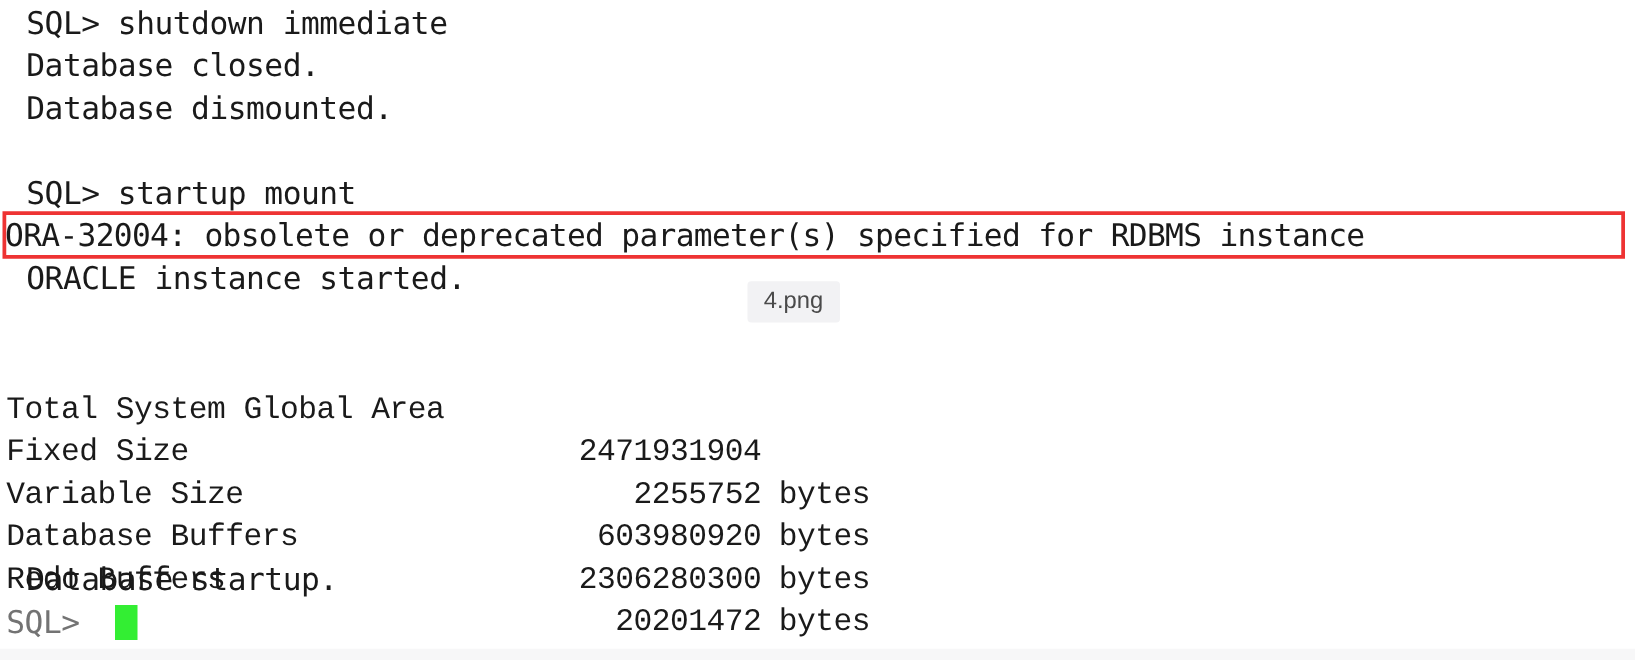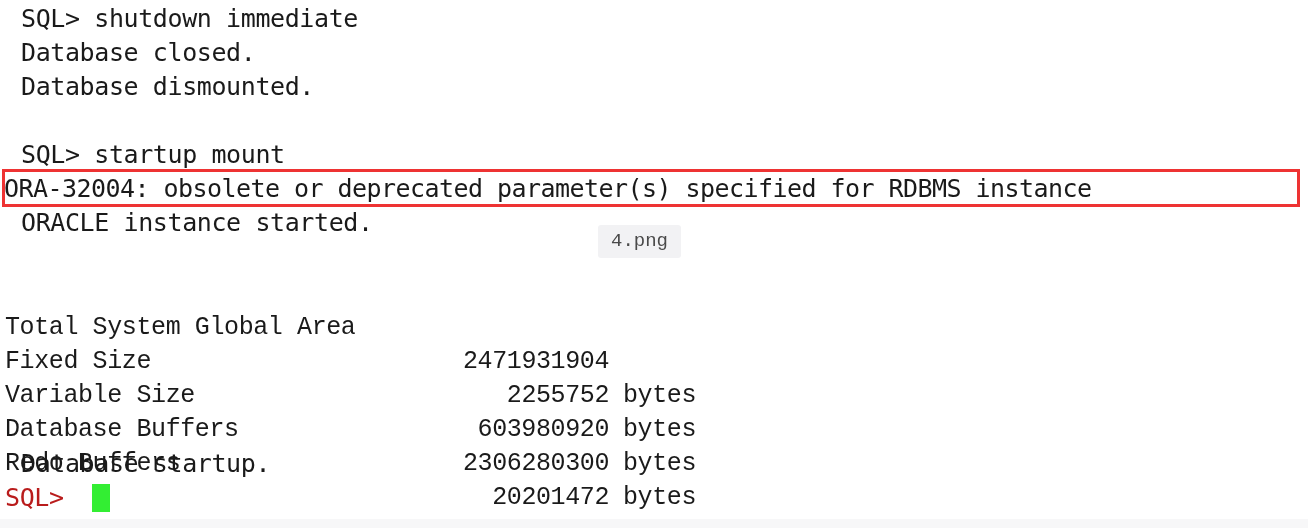--- a/index.html
+++ b/index.html
@@ -97,42 +97,42 @@
 
   
   #prompt-line {
     position: absolute;
     left: 5px;
     top: 481px;
     height: 34px;
     line-height: 34px;
     font-size: 25px;
     white-space: pre;
-    color: #b91c1c;
+    color: #737373;
     letter-spacing: -0.4px;
     font-family: "DejaVu Sans Mono", "Liberation Mono", monospace;
   }
   #cursor-block {
     position: absolute;
     left: 92px;
     top: 484px;
     width: 18px;
     height: 28px;
     background: #33ee33;
   }
 
   
   #filename-chip {
     position: absolute;
     left: 598px;
     top: 225px;
     padding: 4px 13px 5px 13px;
     background: #f2f2f4;
     border-radius: 3px;
-    font-family: Liberation Mono, monospace;
+    font-family: Liberation Sans, sans-serif;
     font-size: 19px;
     line-height: 24px;
     color: #4a4a4a;
     z-index: 5;
     white-space: pre;
   }
 
   
   #bottom-band {
     position: absolute;

